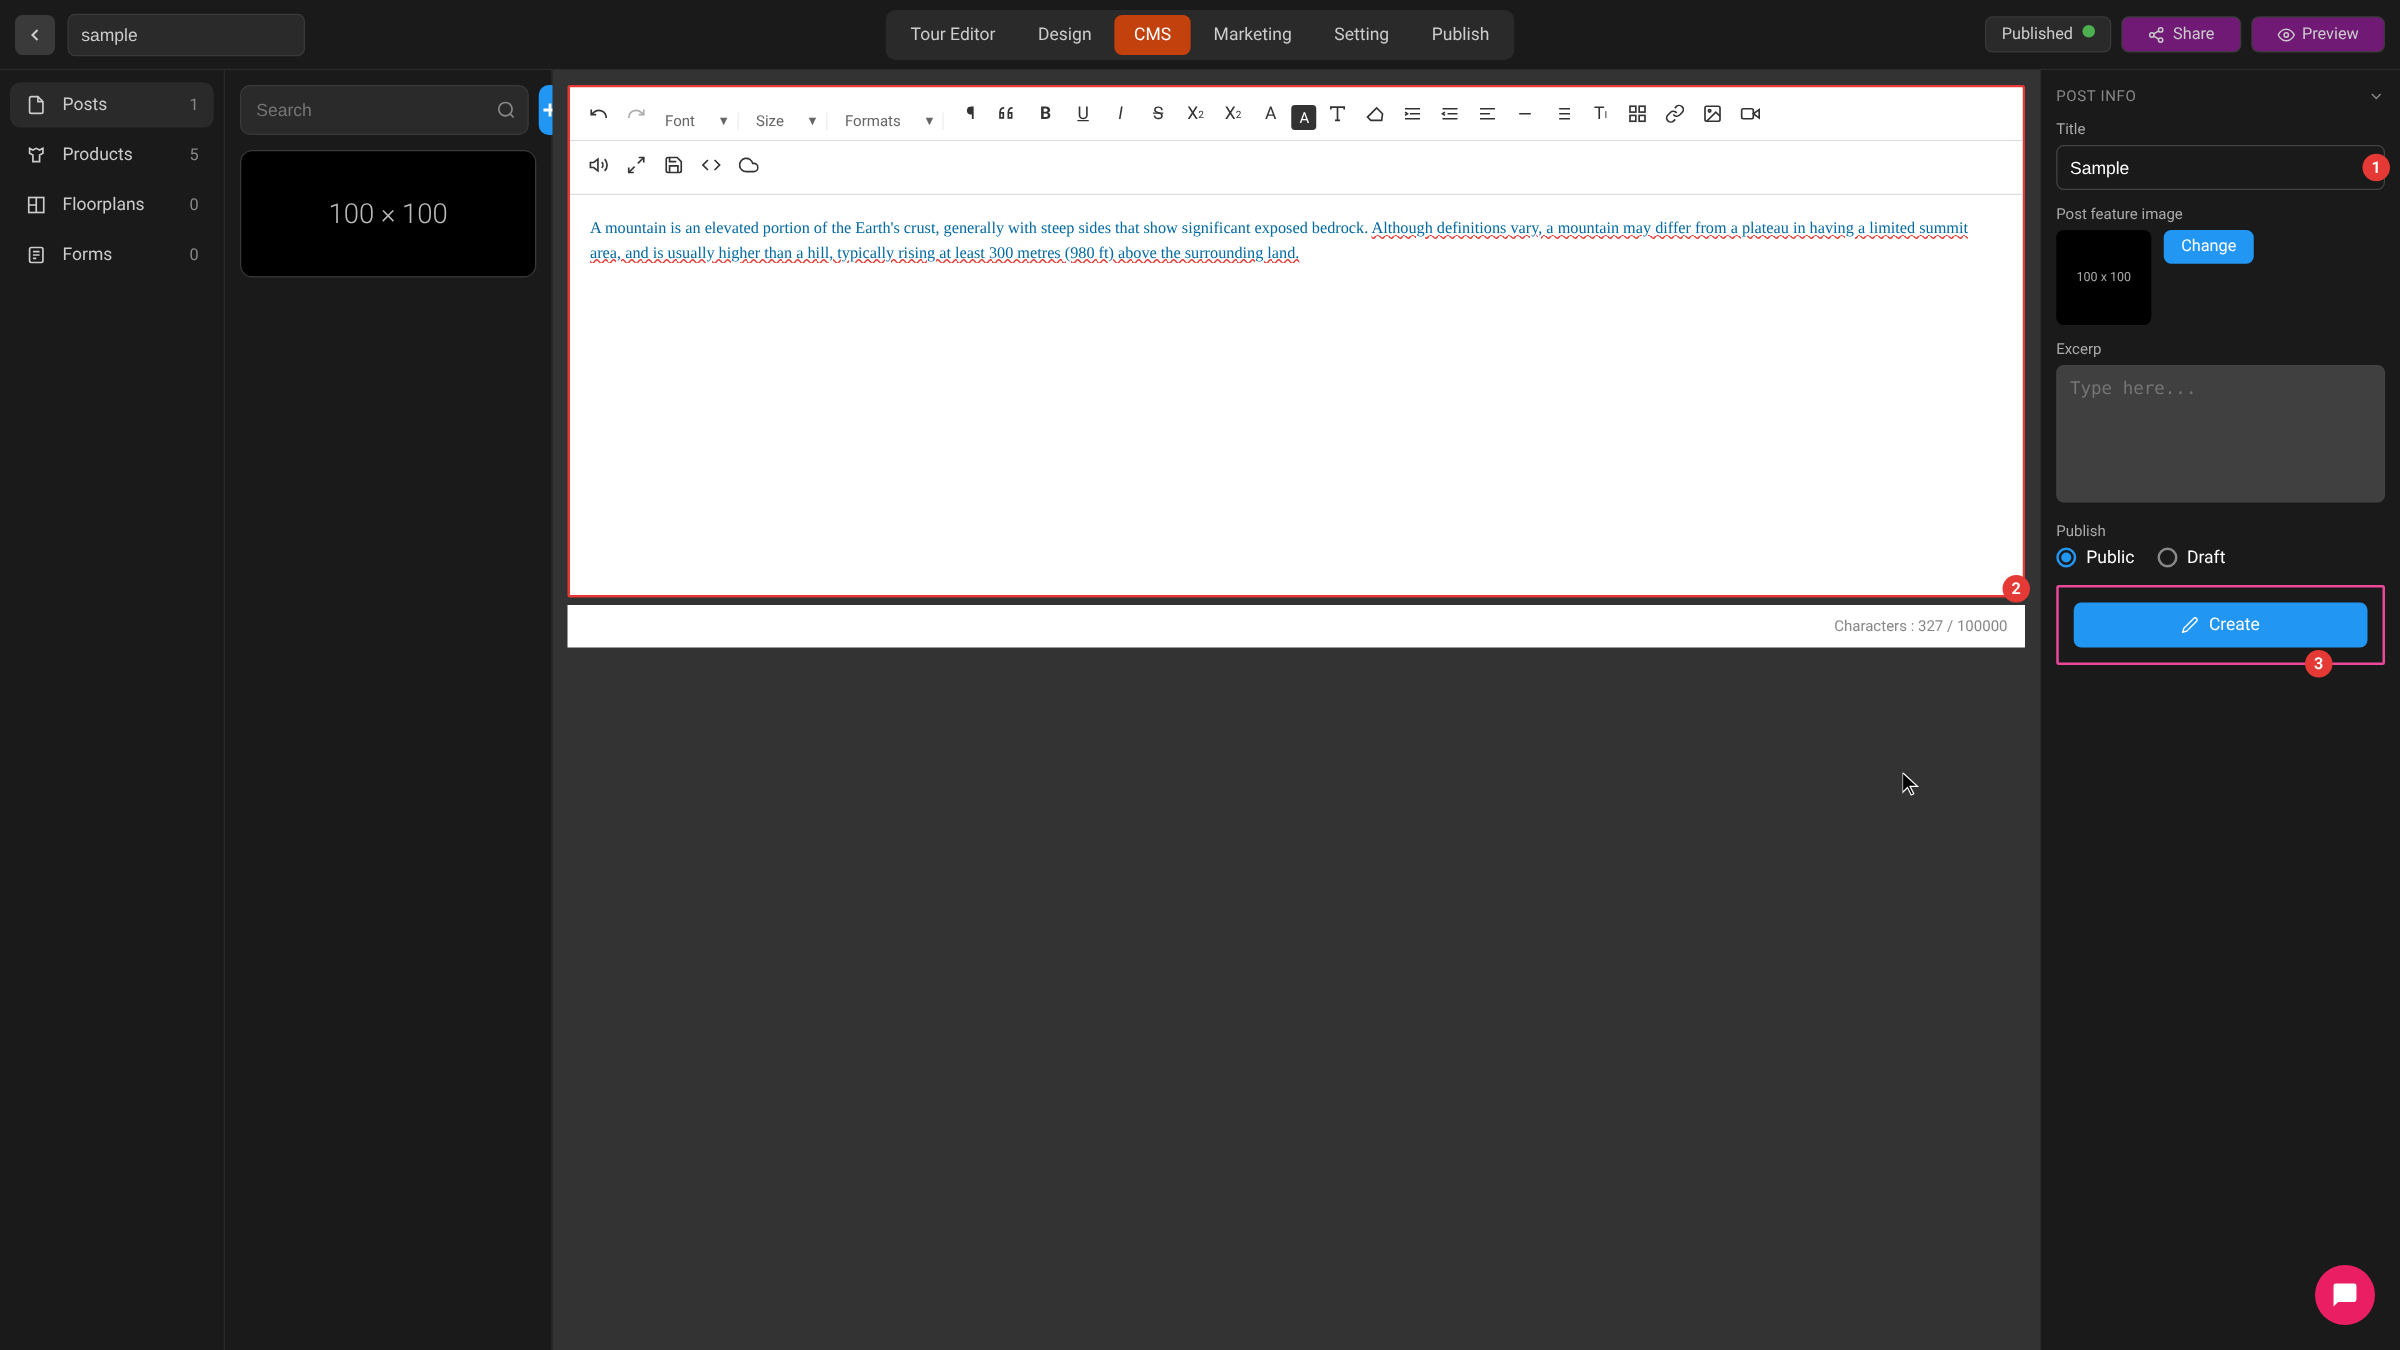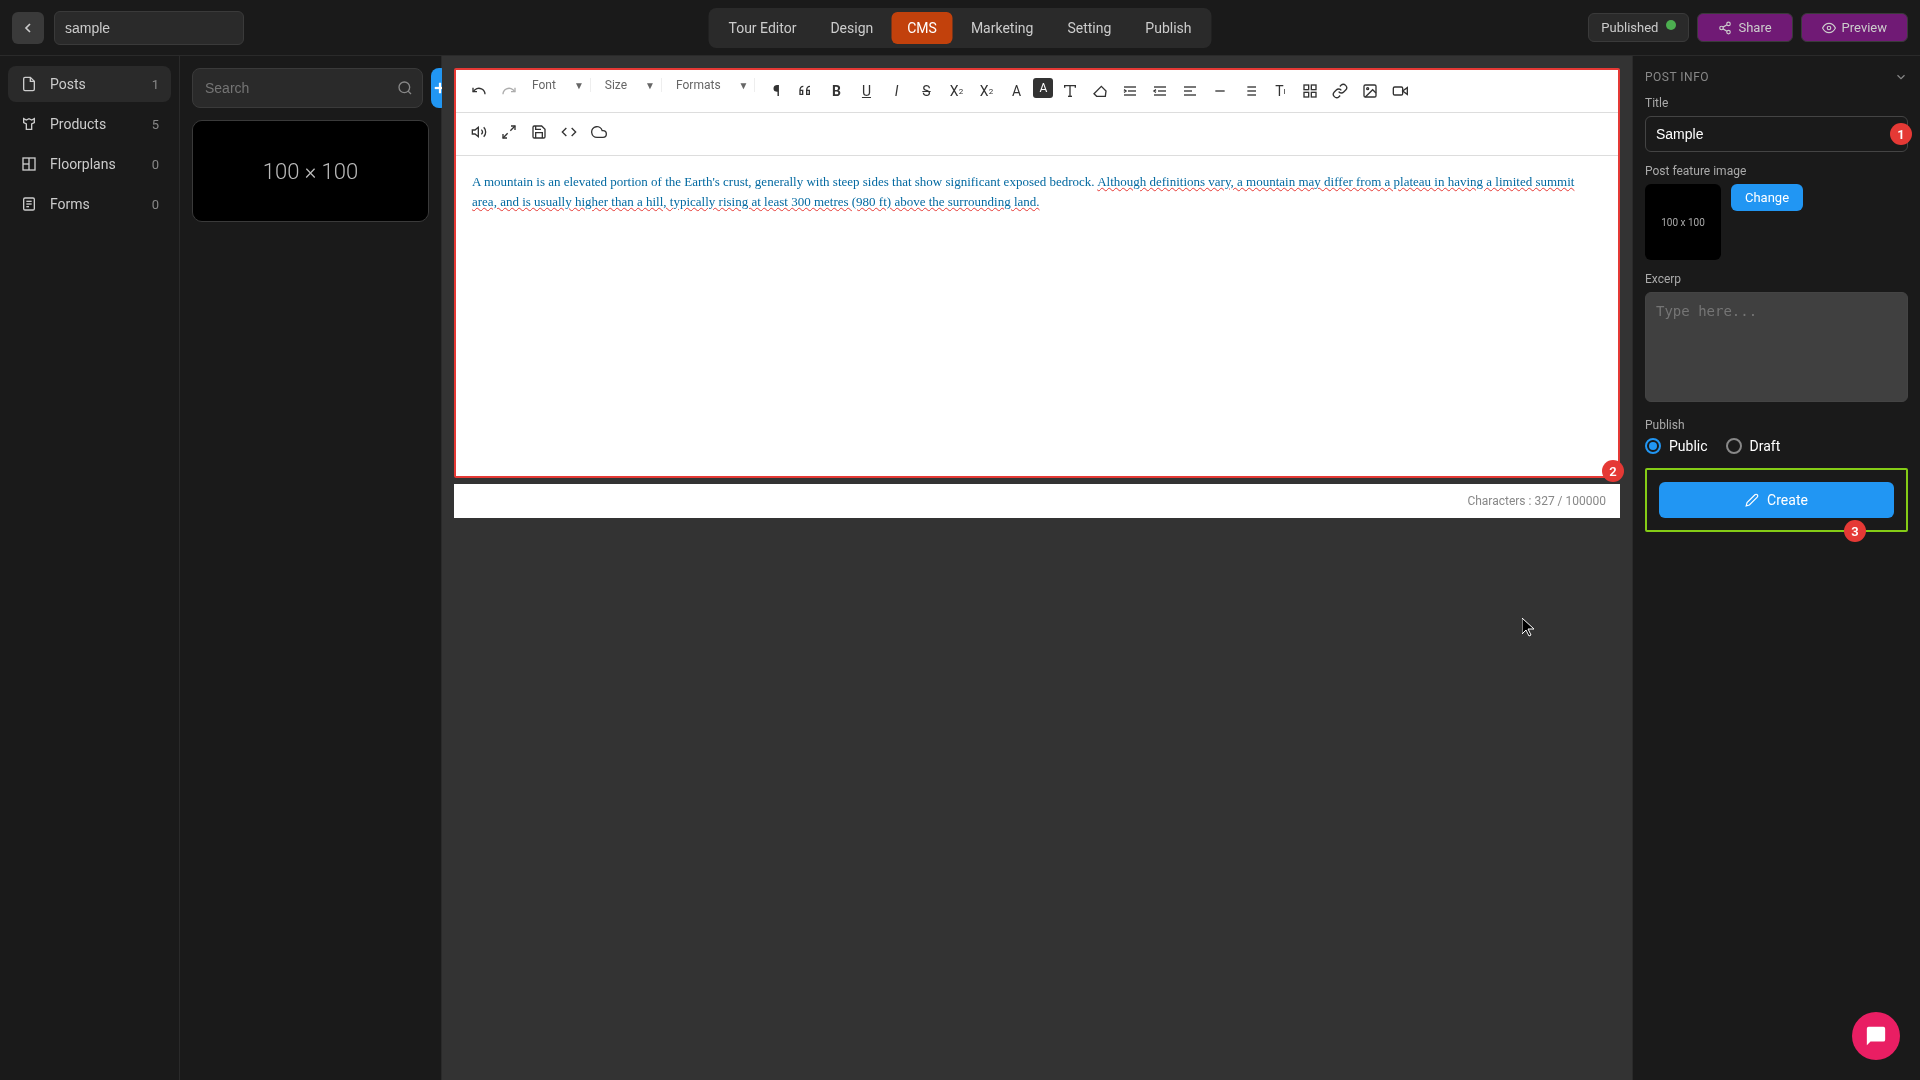--- a/index.html
+++ b/index.html
@@ -183,21 +183,21 @@
   width: 100%;
 }
 .editor-box {
   border: 2px solid #e53935;
   background: #fff;
   border-radius: 2px;
   position: relative;
 }
 .toolbar {
   display: flex;
-  align-items: flex-start;
+  align-items: flex-end;
   flex-wrap: wrap;
   gap: 4px;
   padding: 8px 10px;
   border-bottom: 1px solid #ddd;
   background: #fff;
 }
 .toolbar-row2 {
   display: flex;
   align-items: center;
   gap: 4px;
@@ -314,21 +314,21 @@
 .radio-circle {
   width: 16px; height: 16px; border-radius: 50%;
   border: 2px solid #888;
   display: flex; align-items: center; justify-content: center;
 }
 .radio-circle.checked { border-color: #2196f3; }
 .radio-circle.checked::after {
   content: ''; width: 8px; height: 8px; border-radius: 50%; background: #2196f3;
 }
 .create-wrap {
-  border: 2px solid #84cc16;
+  border: 2px solid #ec4899;
   border-radius: 2px;
   padding: 12px;
   margin-top: 14px;
   position: relative;
 }
 .create-btn {
   width: 100%;
   background: #2196f3;
   color: #fff;
   border-radius: 6px;

